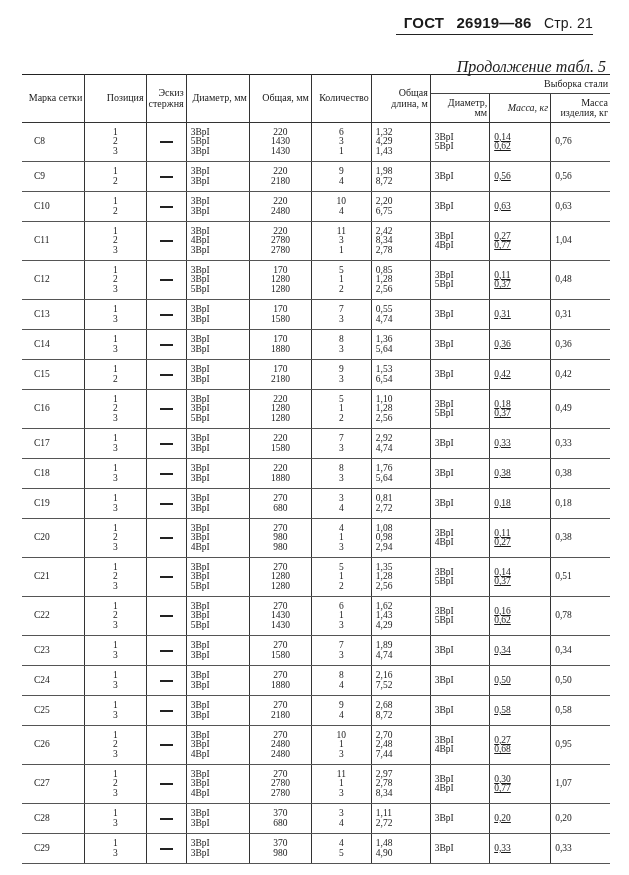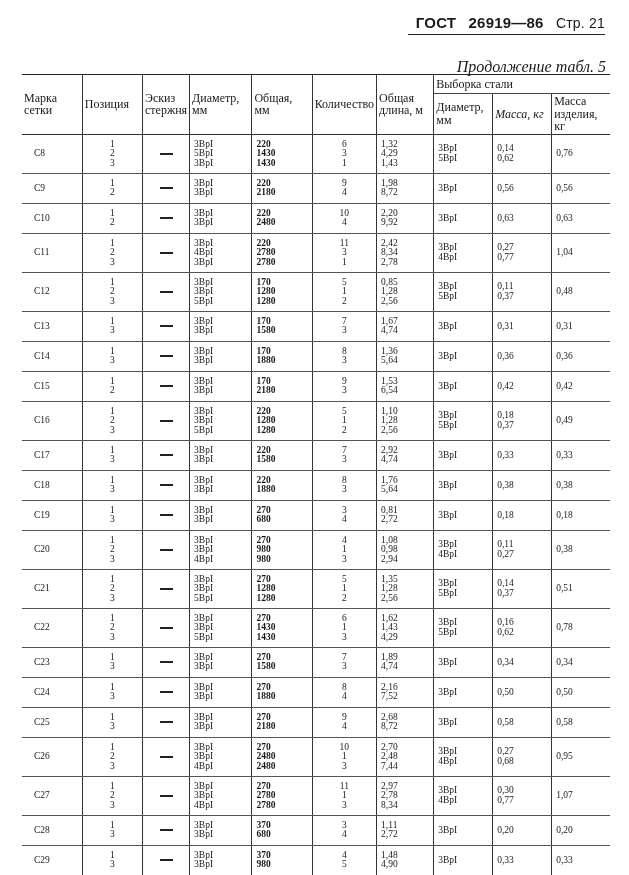--- a/index.html
+++ b/index.html
@@ -1,35 +1,35 @@
 <!DOCTYPE html>
 <html><head>
 <meta charset="utf-8">
 <style>
   html, body { margin:0; padding:0; background:#ffffff; }
   body { width:629px; height:875px; position:relative; font-family:"Liberation Serif", "DejaVu Serif", serif; color:#1a1a1a; overflow:hidden; }
-  .page-header { position:absolute; top:14px; right:24px; font-family:"Liberation Sans","DejaVu Sans",sans-serif; font-weight:bold; font-size:15px; padding-bottom:3px; border-bottom:1.5px solid #222; letter-spacing:0.2px; }
+  .page-header { position:absolute; top:14px; right:36px; font-family:"Liberation Sans","DejaVu Sans",sans-serif; font-weight:bold; font-size:15px; padding-bottom:3px; border-bottom:1.5px solid #222; letter-spacing:0.2px; }
   .page-header span { margin-left:8px; }
   .page-header .pg { font-weight:normal; font-size:14px; }
   .continuation { position:absolute; top:58px; right:23px; font-style:italic; font-size:16px; }
   table.gost { position:absolute; top:74px; left:22px; width:588px; border-collapse:collapse; font-size:10px; }
-  table.gost th { font-weight:normal; font-size:12px; text-align:left; vertical-align:middle; border-left:1px solid #333; padding:1px 2px; line-height:1.05;font-family:Liberation Serif, serif; }
+  table.gost th { font-weight:normal; font-size:10px; text-align:right; vertical-align:middle; border-left:1px solid #333; padding:1px 2px; line-height:1.05;font-family:Liberation Serif, serif; }
   table.gost th.first { border-left:none; }
   table.gost thead tr.h1 th { height:16px; }
   table.gost thead tr.h2 th { height:26px; border-top:1px solid #444; }
   table.gost thead { border-top:1.5px solid #222; border-bottom:1px solid #333; }
   table.gost td { vertical-align:middle; border-left:1px solid #333; border-bottom:1px solid #555; padding:2px 4px; line-height:9.5px; font-size:9.5px; }
   table.gost td.first { border-left:none; padding-left:12px; }
   .stack div { white-space:nowrap; }
   td.pos, td.qty { text-align:center; }
-  td.len { text-align:left; padding-right:16px;font-weight:bold; }
+  td.len { text-align:center; padding-right:16px; }
   td.dia { padding-left:8px; }
   td.tot { padding-left:10px; }
   td.sdia { padding-left:10px; vertical-align:top; padding-top:5px; }
-  td.smass { padding-left:12px; vertical-align:top; padding-top:5px; }
+  td.smass { padding-left:12px; vertical-align:top; padding-top:5px;text-decoration:underline; }
   td.mass-single { vertical-align:middle !important; padding-top:2px !important; }
   td.total { padding-left:10px; }
   td.sketch { text-align:center; }
   .dash { display:inline-block; width:13px; height:2px; background:#222; vertical-align:middle; }
   table.gost tbody tr { height:30px; }
   table.gost tbody tr.three { height:39px; }
 </style>
 </head>
 <body>
 
@@ -155,21 +155,21 @@
         <td class="len stack">
           <div>220</div>
           <div>2480</div>
         </td>
         <td class="qty stack">
           <div>10</div>
           <div>4</div>
         </td>
         <td class="tot stack">
           <div>2,20</div>
-          <div>9,92</div>
+          <div>6,75</div>
         </td>
         <td class="sdia stack mass-single">
           <div>3ВрI</div>
         </td>
         <td class="smass stack mass-single">
           <div>0,63</div>
         </td>
         <td class="total">0,63</td>
       </tr>
       <tr class="three">
@@ -261,21 +261,21 @@
         </td>
         <td class="len stack">
           <div>170</div>
           <div>1580</div>
         </td>
         <td class="qty stack">
           <div>7</div>
           <div>3</div>
         </td>
         <td class="tot stack">
-          <div>1,67</div>
+          <div>0,55</div>
           <div>4,74</div>
         </td>
         <td class="sdia stack mass-single">
           <div>3ВрI</div>
         </td>
         <td class="smass stack mass-single">
           <div>0,31</div>
         </td>
         <td class="total">0,31</td>
       </tr>

